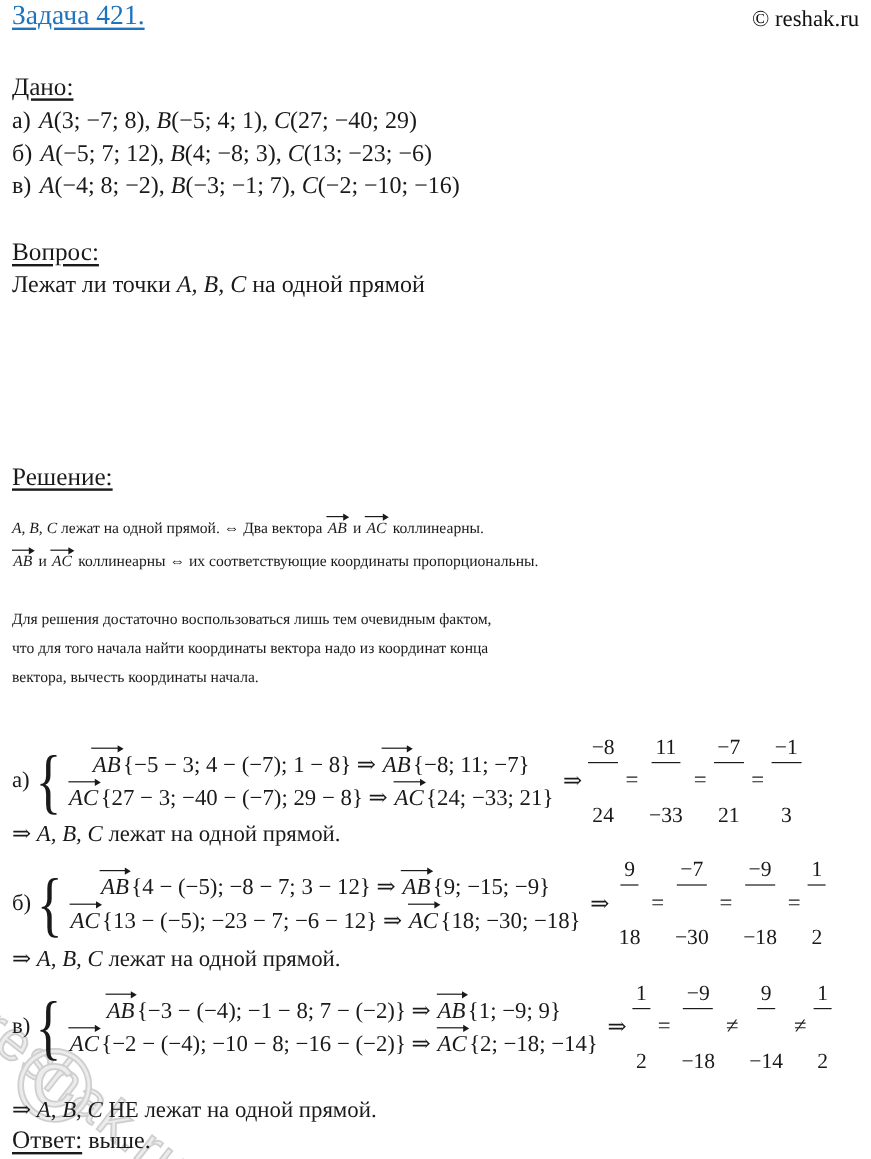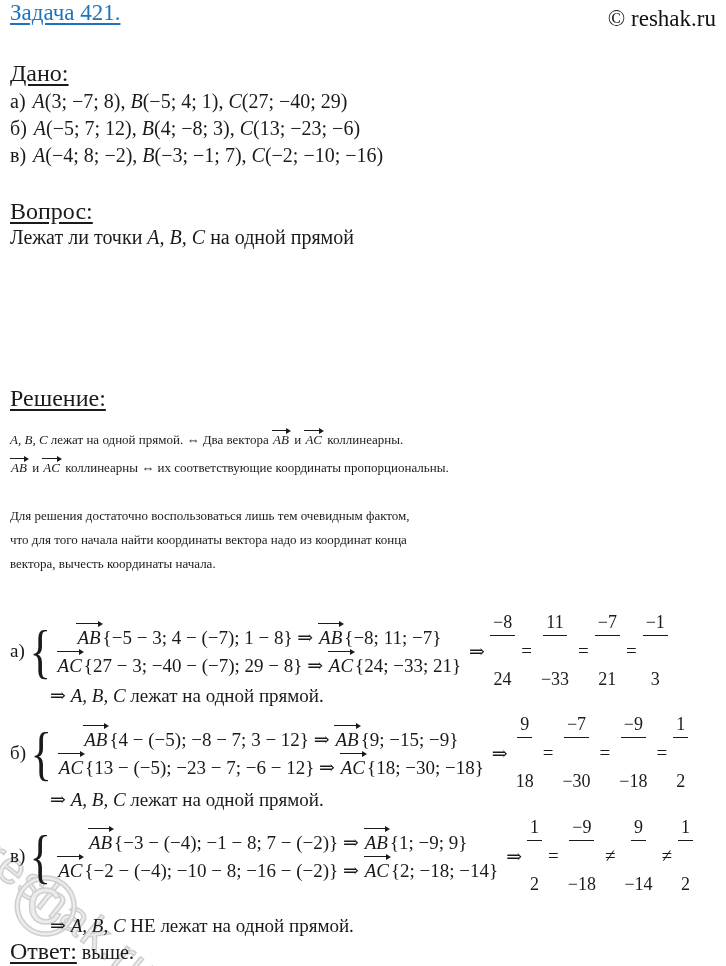--- a/index.html
+++ b/index.html
@@ -6,34 +6,34 @@
   .page{
     position:relative;
     width:726px;height:966px;
     background:#ffffff;
     overflow:hidden;
     font-family:"Liberation Serif","DejaVu Serif",serif;
     color:#1a1a1a;
   }
   .abs{position:absolute;left:10px;white-space:nowrap;}
   .heading{
-    font-size:24px;
+    font-size:21px;
     text-decoration:underline;
     text-underline-offset:3px;
   }
   .title{
     font-size:23px;
     color:#1e73be;
     text-decoration:underline;
     text-underline-offset:3px;
   }
   .copyright{
     position:absolute;
     right:10px;top:6px;
-    font-size:23px;
+    font-size:19px;
     color:#111;
   }
   .bodytext{font-size:20px;}
   .mtext{font-size:13px;}
   i{font-style:italic;}
   .glabel{margin-right:7px;}
   
   .vec{
     position:relative;
     display:inline-block;
@@ -73,21 +73,21 @@
   .crow{font-size:19px;line-height:26px;}
   .fchain{display:inline-flex;align-items:center;font-size:19px;margin-left:8px;}
   .implies{margin:0 5px 0 0;}
   .frac{
     display:inline-flex;flex-direction:column;align-items:center;
     font-size:18px;line-height:1.2;vertical-align:middle;
   }
   .frac .num{border-bottom:1.4px solid #1a1a1a;padding:0 3px 1px;}
   .frac .den{padding:1px 3px 0;margin-top:32px;}
   .sep{margin:0 6px;}
-  .conclusion{font-size:19px;margin-left:40px;}
+  .conclusion{font-size:19px;}
   
   .wm{
     position:absolute;
     color:#ececec;
     -webkit-text-stroke:1.5px #cfcfcf;
     font-family:"Liberation Sans","DejaVu Sans",sans-serif;
     pointer-events:none;
     z-index:5;
   }
   .wm-text{

